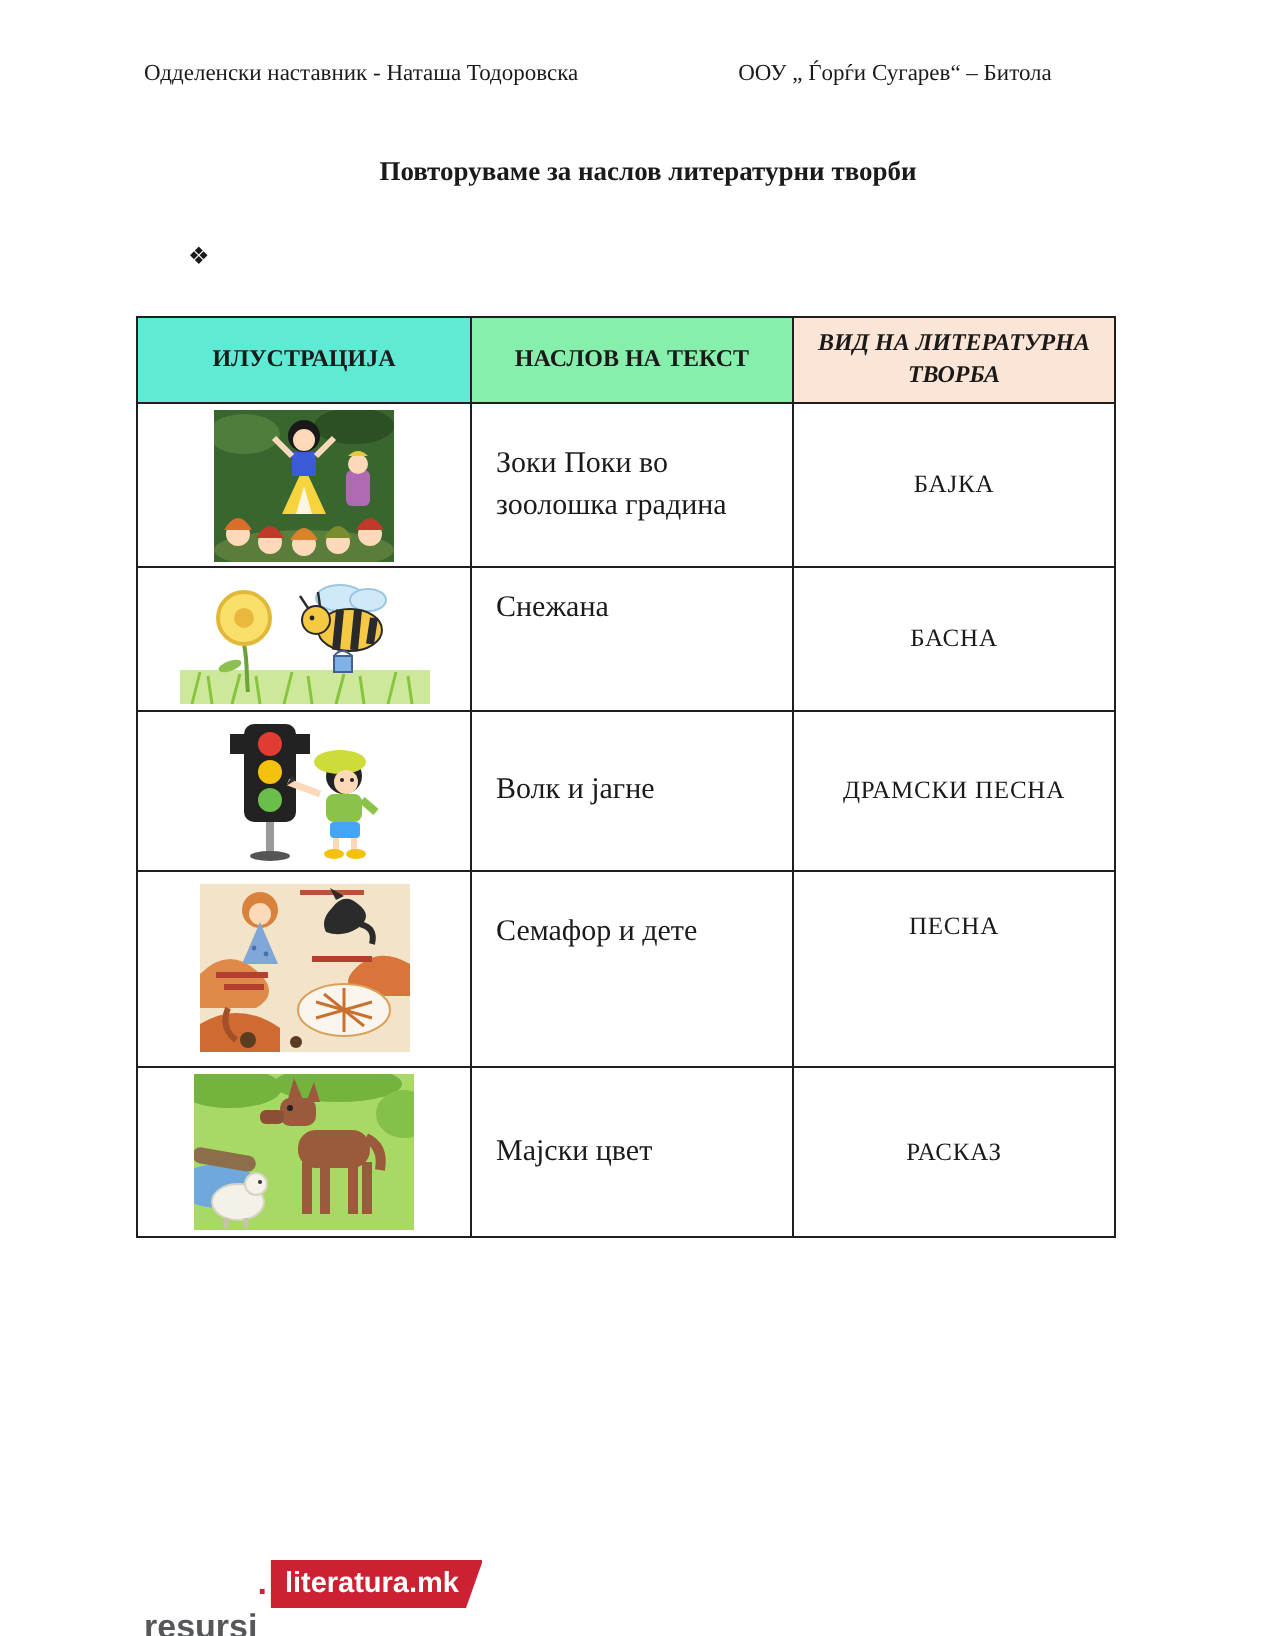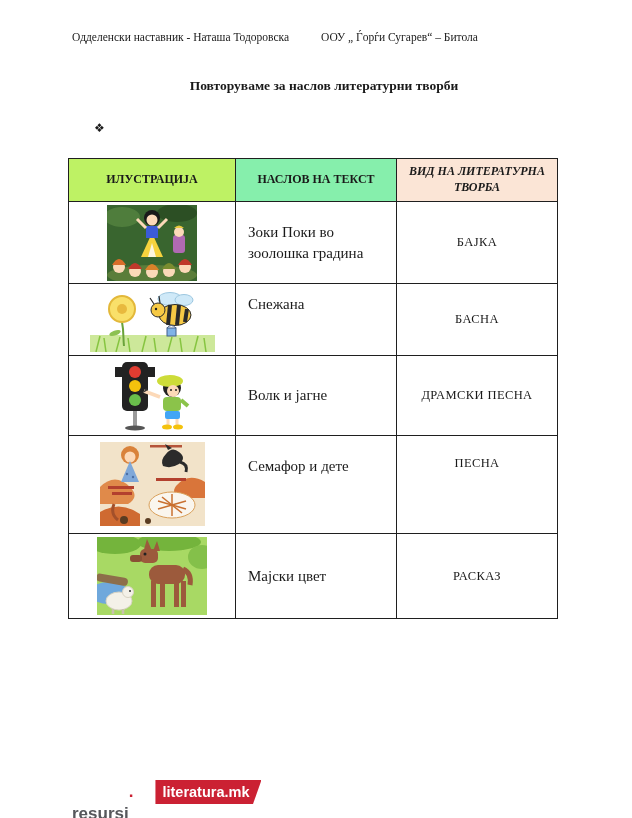--- a/index.html
+++ b/index.html
@@ -4,21 +4,21 @@
 <style>
   html,body { margin:0; padding:0; background:#ffffff; }
   .page {
     position:relative; width:632px; height:818px; background:#ffffff;
     font-family:"Liberation Serif", serif; color:#1a1a1a; overflow:hidden;padding-left:16px;
   }
   .header-row {
     position:absolute; top:31px; left:72px; right:40px;
     font-size:11.5px; display:flex; white-space:nowrap;
   }
-  .header-right { margin-left:32px; }
+  .header-right { margin-left:80px; }
   .doc-title {
     position:absolute; top:78px; left:0; width:100%;
     text-align:center; font-weight:bold; font-size:13.5px;
   }
   .instruction {
     position:absolute; top:120px; left:94px; right:40px;
     font-size:12.5px; display:flex; align-items:flex-start;
   }
   .bullet { font-size:12px; margin-right:9px; line-height:1.4; }
   table.worksheet {
@@ -40,21 +40,20 @@
     position:absolute; top:760px; left:72px;
     display:flex; align-items:center;
     font-family:"Liberation Sans", sans-serif;
   }
   .logo-prefix { font-size:17px; font-weight:600; }
   .logo-dot { font-size:17px; font-weight:700; margin-right:2px; }
   .logo-flag {
     color:#ffffff; font-weight:700; font-size:14.5px;
     padding:4px 12px 4px 7px;
     clip-path:polygon(0 0, 100% 0, 92% 100%, 0 100%);
-    margin-left:20px;
   }
   svg { display:block; margin:0 auto; }
 </style>
 </head>
 <body>
 
 <div class="page">
 
   <div class="header-row">
     <span>Одделенски наставник  - Наташа Тодоровска</span>
@@ -68,21 +67,21 @@
   </div>
 
   <table class="worksheet">
     <colgroup>
         <col style="width:167px">
         <col style="width:161px">
         <col style="width:161px">
       </colgroup>
     <tbody>
         <tr>
-      <th style="background: #bef264;">ИЛУСТРАЦИЈА</th>
+      <th style="background: #5eead4;">ИЛУСТРАЦИЈА</th>
       <th style="background: #86efac;">НАСЛОВ НА ТЕКСТ</th>
       <th style="background: rgb(251, 229, 214); font-style: italic;">ВИД НА ЛИТЕРАТУРНА ТВОРБА</th>
     </tr>
 
     <tr style="height:82px">
       <td class="img-cell">
         <svg width="90" height="76" viewBox="0 0 90 76" aria-label="snow-white-and-dwarfs-illustration">
           <rect width="90" height="76" fill="#39652f"></rect>
           <ellipse cx="15" cy="12" rx="18" ry="10" fill="#4f7d3c"></ellipse>
           <ellipse cx="70" cy="8" rx="20" ry="9" fill="#2c4f24"></ellipse>

